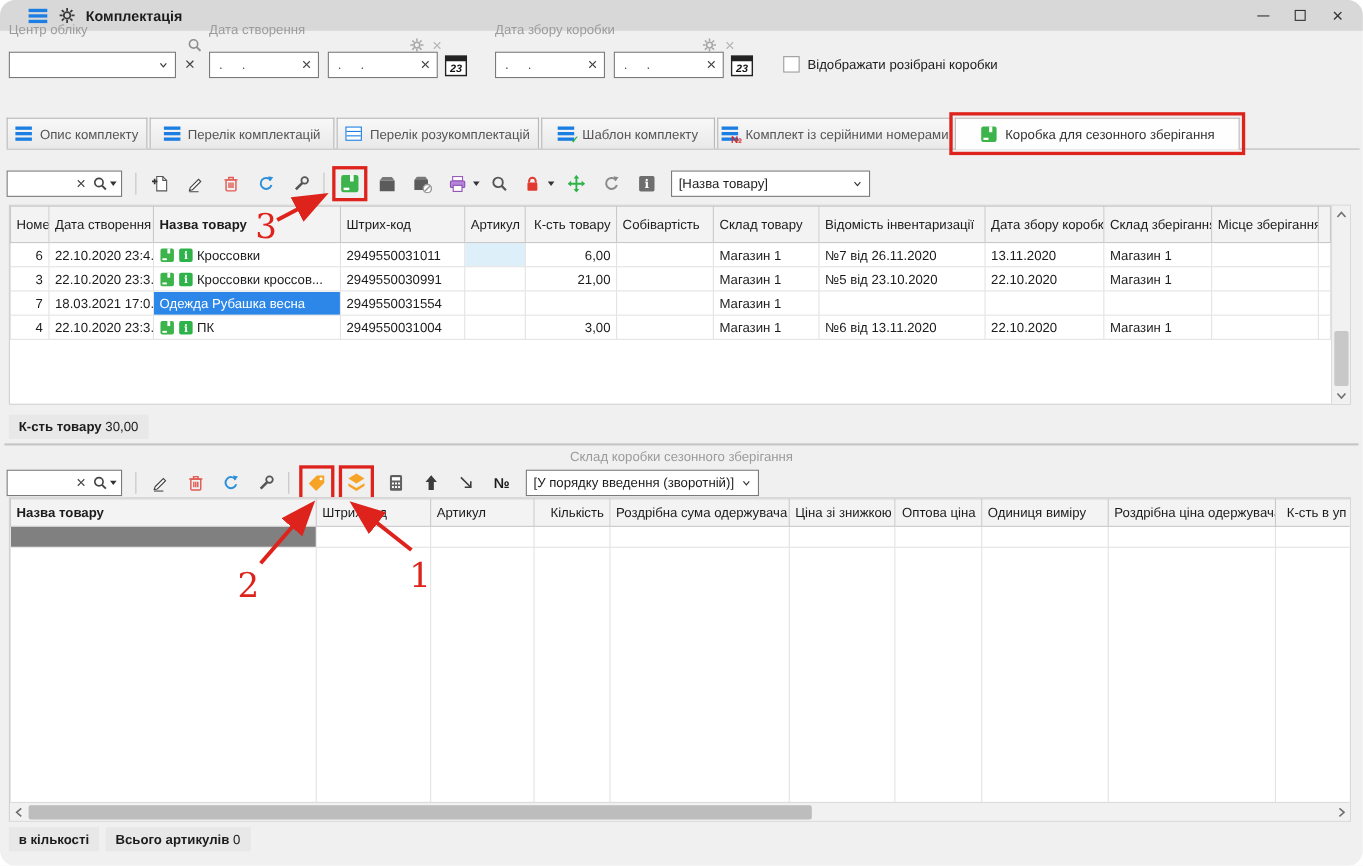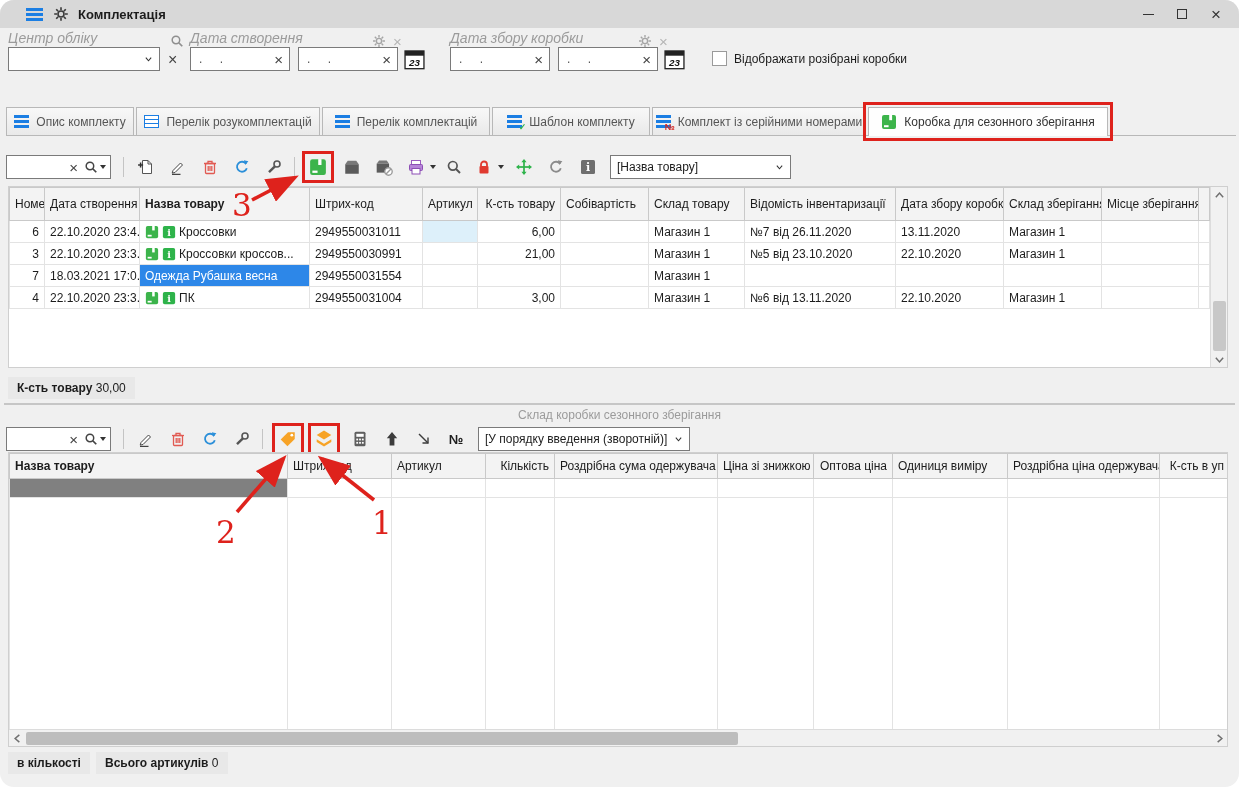--- a/index.html
+++ b/index.html
@@ -20,21 +20,21 @@
   #hamburger{margin-left:26px;width:17px;height:13px;display:flex;flex-direction:column;justify-content:space-between;}
   #hamburger div{height:3px;background:var(--blue);}
   #tb-gear{margin-left:10px;color:#3a3a3a;}
   #tb-title{margin-left:9px;font-weight:bold;font-size:13px;}
   .winbtn{width:34px;height:28px;display:flex;align-items:center;justify-content:center;color:#333;}
   #winbtns{margin-left:auto;display:flex;margin-right:6px;}
   #min-glyph{width:11px;height:0;border-top:1.6px solid #333;}
   #max-glyph{width:10px;height:10px;border:1.4px solid #333;}
   #close-glyph{font-size:17px;line-height:1;}
   
-  .flabel{position:absolute;top:30px;color:var(--lab);font-size:14px;white-space:nowrap;font-style:italic;}
+  .flabel{position:absolute;top:20px;color:var(--lab);font-size:12px;white-space:nowrap;}
   .field{position:absolute;top:47px;height:24px;background:#fff;border:1px solid var(--cbord);display:flex;align-items:center;}
   .combo .val{flex:1;padding-left:6px;white-space:nowrap;overflow:hidden;}
   .chev{width:11px;height:8px;margin-right:5px;flex:none;}
   .dots{flex:1;padding-left:8px;letter-spacing:7px;color:#555;}
   .clr{font-size:15px;color:#444;padding:0 6px;line-height:1;}
   .clr-out{position:absolute;top:51px;font-size:16px;color:#444;}
   .gear-gray{position:absolute;top:34px;width:14px;height:14px;color:#a5a5a5;}
   .x-gray{position:absolute;top:34px;color:#b5b5b5;font-size:15px;line-height:1;}
   #chkbox{position:absolute;left:712px;top:51px;width:15px;height:15px;background:#fff;border:1px solid #9a9a9a;}
   #chklabel{position:absolute;left:734px;top:52px;}
@@ -303,54 +303,54 @@
 
   <div id="tabs" class="abs">
     <div class="tab" style="width:128px">
       <span class="bars">
           <div></div>
           <div></div>
           <div></div>
         </span>
       <span>Опис комплекту</span>
     </div>
+    <div class="tab" style="width:168px">
+      <span class="bars">
+          <div></div>
+          <div></div>
+          <div></div>
+        </span>
+      <span>Перелік комплектацій</span>
+    </div>
     <div class="tab" style="width:184px">
       <span class="bars-out">
           <div></div>
           <div></div>
         </span>
       <span>Перелік розукомплектацій</span>
-    </div>
-    <div class="tab" style="width:168px">
-      <span class="bars">
-          <div></div>
-          <div></div>
-          <div></div>
-        </span>
-      <span>Перелік комплектацій</span>
     </div>
     <div class="tab" style="width:158px">
       <span class="bars">
           <div></div>
           <div></div>
           <div></div>
           <span class="badge" style="color:#2db34a">✓</span>
         </span>
       <span>Шаблон комплекту</span>
     </div>
     <div class="tab" style="width:214px">
       <span class="bars">
           <div></div>
           <div></div>
           <div></div>
           <span class="badge" style="color:#d8231d">№</span>
         </span>
       <span>Комплект із серійними номерами</span>
     </div>
-    <div class="tab active ann" style="width:240px">
+    <div class="tab active ann" style="width:259px">
       <svg class="ic ic16">
           <use href="#i-box"></use>
         </svg>
       <span>Коробка для сезонного зберігання</span>
     </div>
   </div>
 
 
   <div class="abs toolbar" style="left:6px;top:151px;width:1226px;height:32px">
     <div class="searchbox">

